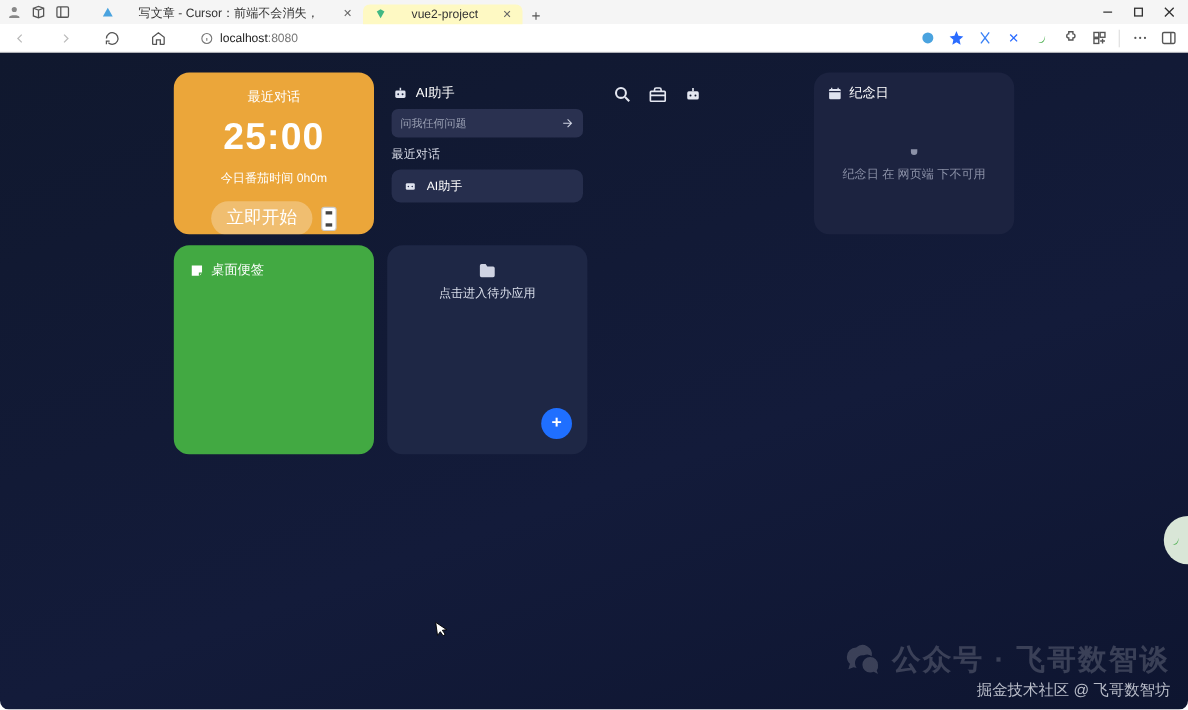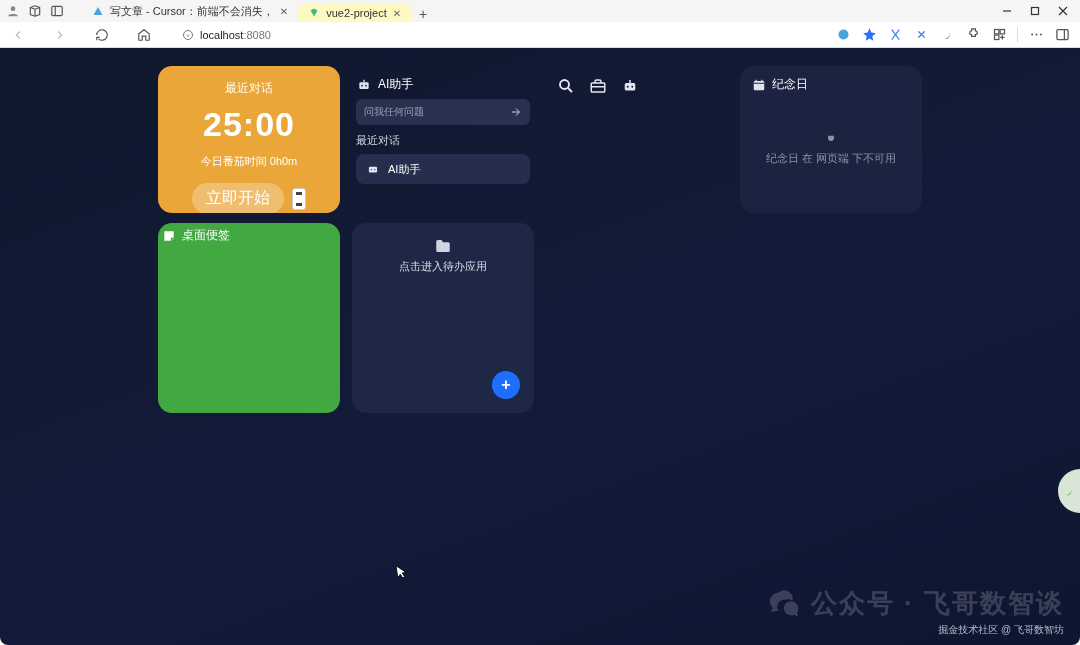--- a/index.html
+++ b/index.html
@@ -3,21 +3,21 @@
 <meta charset="utf-8">
 <style>
   * { margin: 0; padding: 0; box-sizing: border-box; font-family: "Segoe UI", "Microsoft YaHei", sans-serif; }
   body { width: 1080px; height: 645px; overflow: hidden; background: #fff; }
 
   
   .titlebar { height: 22px; background: #f5f5f5; display: flex; align-items: center; justify-content: space-between; padding: 0 4px; }
   .titlebar-left { display: flex; align-items: center; gap: 8px; padding-left: 2px; }
   .titlebar-icon { width: 14px; height: 14px; display: flex; align-items: center; justify-content: center; }
   .tab-strip { display: flex; align-items: flex-end; height: 22px; margin-left: 10px; }
-  .tab { display: flex; align-items: center; gap: 6px; padding: 3px 10px; font-size: 11px; color: #333; border-top-left-radius: 6px; border-top-right-radius: 6px; cursor: pointer; }
+  .tab { display: flex; align-items: center; gap: 22px; padding: 3px 10px; font-size: 11px; color: #333; border-top-left-radius: 6px; border-top-right-radius: 6px; cursor: pointer; }
   .tab.active { background: #fef9c3; }
   .tab-favicon { width: 12px; height: 12px; }
   .tab-close { font-size: 10px; color: #666; }
   .new-tab { padding: 0 8px; color: #555; font-size: 14px; }
   .titlebar-right { display: flex; gap: 14px; align-items: center; padding-right: 6px; }
   .win-ctrl { width: 14px; height: 14px; display: flex; align-items: center; justify-content: center; color: #333; font-size: 11px; }
 
   
   .addressbar { height: 26px; background: #fff; border-bottom: 1px solid #ddd; display: flex; align-items: center; padding: 0 6px; gap: 18px; }
   .nav-btn { width: 24px; height: 24px; display: flex; align-items: center; justify-content: center; color: #555; border-radius: 4px; }
@@ -28,21 +28,21 @@
   .url-port { color: #777; }
   .addr-actions { display: flex; gap: 10px; align-items: center; padding-right: 4px; }
   .addr-icon { width: 16px; height: 16px; display: flex; align-items: center; justify-content: center; }
 
   
   .viewport { height: 597px; background: linear-gradient(160deg, #10182e 0%, #131b3a 60%, #0e1530 100%); position: relative; overflow: hidden; border-radius: 0 0 8px 8px; }
   .grid { position: absolute; top: 18px; left: 158px; display: grid; grid-template-columns: repeat(4, 182px); grid-auto-rows: 147px; gap: 10px 12px; }
 
   .widget { border-radius: 14px; color: #fff; position: relative; overflow: hidden; }
   .w-orange { background: #eba63a; padding: 14px; display: flex; flex-direction: column; align-items: center; }
-  .w-green  { background: #42a942; padding: 4px; grid-column: 1; grid-row: 2; height: 190px; }
+  .w-green  { background: #42a942; padding: 14px; grid-column: 1; grid-row: 2; height: 190px; }
   .w-ai     { padding: 10px 4px 4px; grid-column: 2; grid-row: 1; }
   .w-icons  { padding: 10px; grid-column: 3; grid-row: 1; }
   .w-anni   { background: #1c2340; padding: 10px 12px; grid-column: 4; grid-row: 1; display: flex; flex-direction: column; }
   .w-todo   { background: #1e2745; grid-column: 2; grid-row: 2; height: 190px; padding: 14px; display: flex; flex-direction: column; align-items: center; }
 
   .widget-title-row { display: flex; align-items: center; gap: 6px; font-size: 12px; font-weight: 500; }
 
   .pomo-title { font-size: 12px; color: #fff; }
   .pomo-time  { font-size: 34px; font-weight: 700; margin-top: 8px; letter-spacing: 1px; }
   .pomo-sub   { font-size: 11px; margin-top: 10px; }
@@ -67,21 +67,21 @@
   .fab { position: absolute; right: 14px; bottom: 14px; width: 28px; height: 28px; background: #1f6fff; border-radius: 50%; display: flex; align-items: center; justify-content: center; color: #fff; font-size: 16px; font-weight: 700; }
 
   .cursor { position: absolute; left: 396px; top: 516px; color: #fff; font-size: 12px; transform: rotate(-8deg); }
 
   
   .side-pill { position: absolute; right: 0; top: 421px; width: 22px; height: 44px; border-top-left-radius: 22px; border-bottom-left-radius: 22px; background: #d9e6d7; display: flex; align-items: center; justify-content: center; }
 
   
   .watermark { position: absolute; right: 16px; bottom: 8px; text-align: right; color: rgba(255,255,255,0.18); }
   .wm-main { display: flex; align-items: center; gap: 10px; justify-content: flex-start; font-size: 26px; font-weight: 600; letter-spacing: 2px; }
-  .wm-sub  { font-size: 10px; color: #b8bcc8; margin-top: 2px; }
+  .wm-sub  { font-size: 14px; color: #b8bcc8; margin-top: 2px; }
 
   svg { display: block; }
 </style>
 </head>
 <body>
 
 <div class="titlebar">
   <div class="titlebar-left">
     <span class="titlebar-icon">
       <svg width="14" height="14" viewBox="0 0 24 24" fill="#888">

